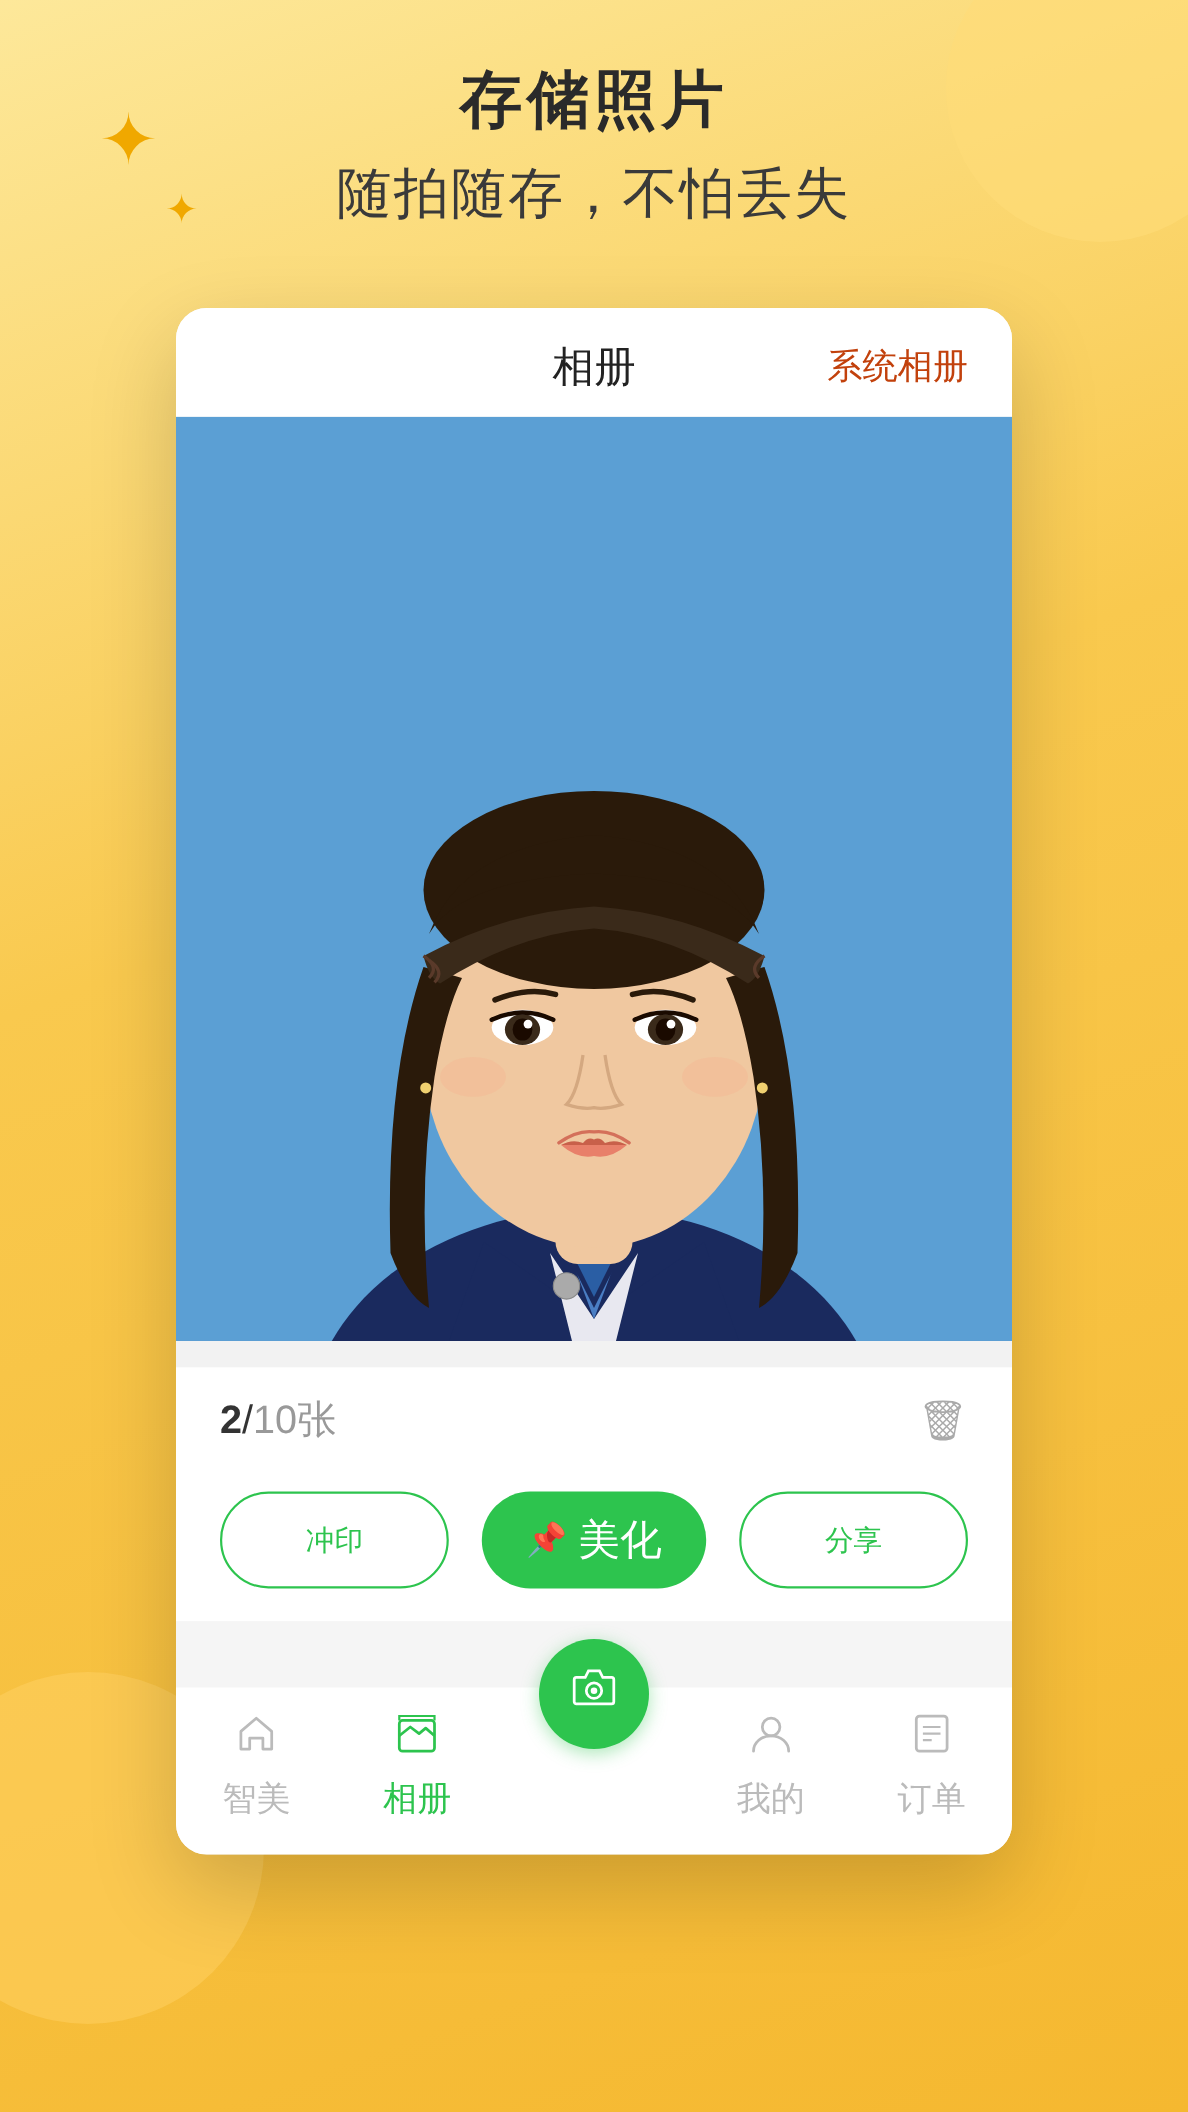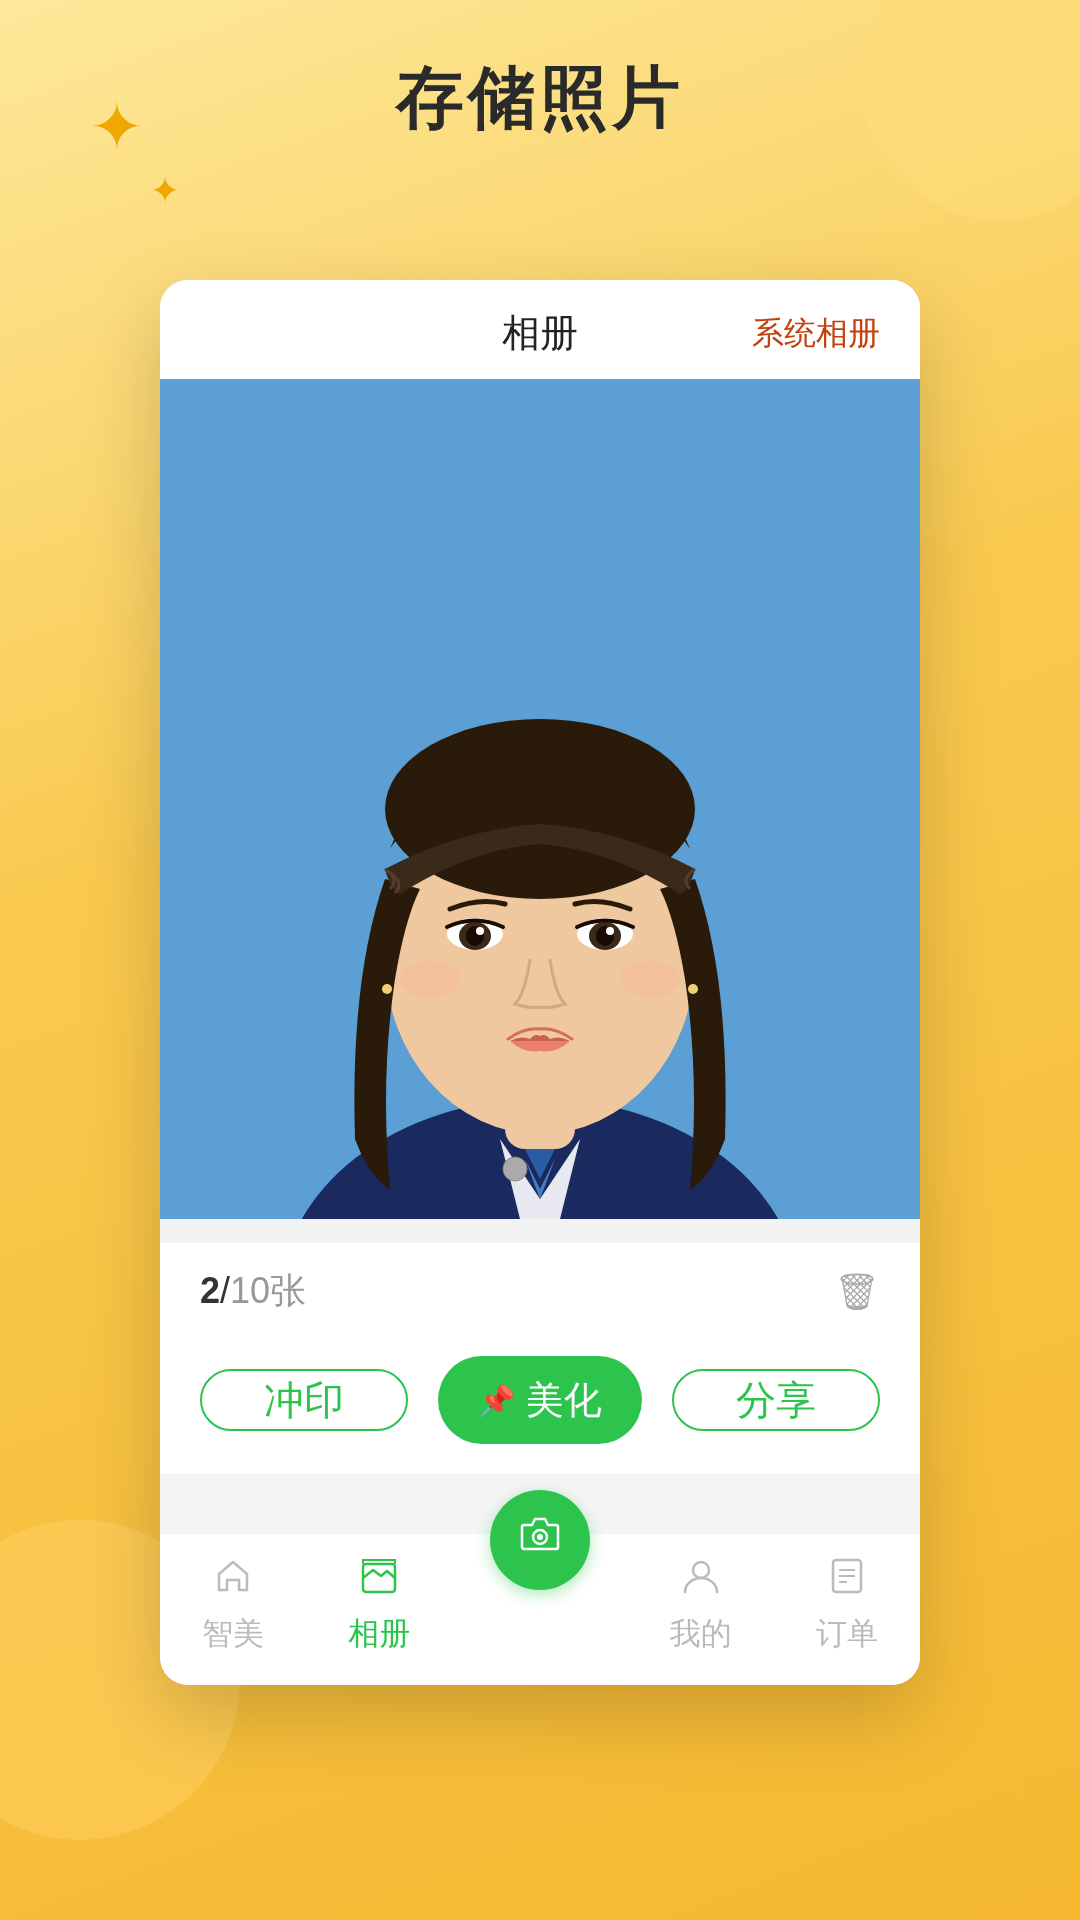--- a/index.html
+++ b/index.html
@@ -50,21 +50,21 @@
 
     
     .title-area {
       position: absolute;
       top: 60px;
       left: 0;
       right: 0;
       text-align: center;
     }
     .main-title {
-      font-size: 68px;
+      font-size: 57px;
       font-weight: 900;
       color: #2a2a2a;
       letter-spacing: 4px;
       line-height: 1.1;
     }
     .sub-title {
       font-size: 50px;
       font-weight: 400;
       color: #3a3a3a;
       margin-top: 20px;
@@ -149,26 +149,26 @@
     .action-buttons {
       background: #fff;
       padding: 16px 40px 30px;
       display: flex;
       gap: 30px;
       align-items: center;
       justify-content: space-between;
     }
     .btn-outline {
       flex: 1;
-      height: 62px;
+      height: 88px;
       border: 2.5px solid #2dc44e;
       border-radius: 44px;
       background: #fff;
       color: #2dc44e;
-      font-size: 40px;
+      font-size: 26px;
       font-weight: 500;
       display: flex;
       align-items: center;
       justify-content: center;
       cursor: pointer;
     }
     .btn-solid {
       flex: 1;
       height: 88px;
       border-radius: 44px;
@@ -248,20 +248,21 @@
 <body>
 
 <div class="blob-top-right"></div>
 <div class="blob-bottom-left"></div>
 
 <div class="star-large">✦</div>
 <div class="star-small">✦</div>
 
 <div class="title-area">
   <div class="main-title">存储照片</div>
+  <div class="sub-title">随拍随存，不怕丢失</div>
 </div>
 
 <div class="phone-mockup">
 
   <div class="phone-header">
     <span class="phone-header-title">相册</span>
     <span class="phone-header-right">系统相册</span>
   </div>
 
   <div class="photo-area">

